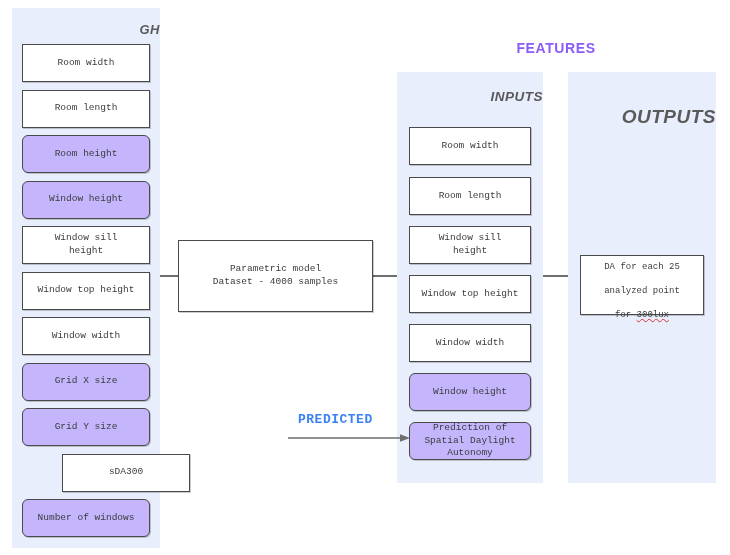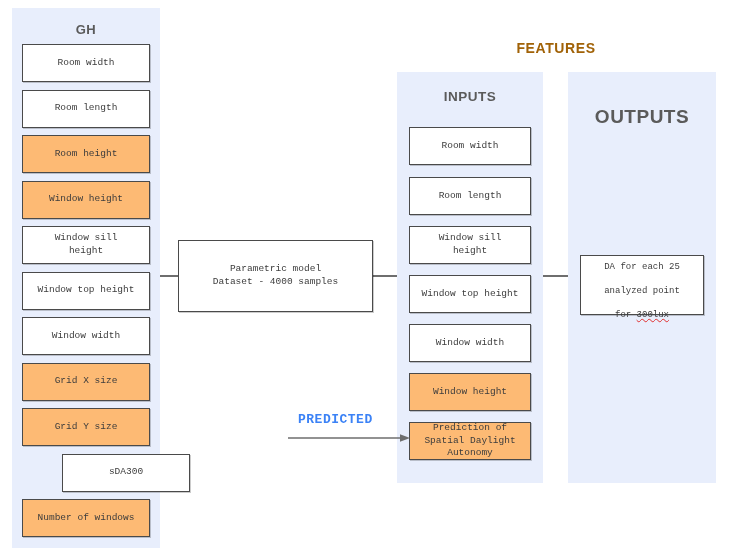--- a/index.html
+++ b/index.html
@@ -16,25 +16,26 @@
   }
 
   .panel {
     position: absolute;
     background: #e8eefc;
   }
 
   .panel-title {
     position: absolute;
     width: 100%;
-    text-align: center;
+    text-align: right;
     font-family: "Liberation Sans", sans-serif;
     font-weight: bold;
     color: #5a5a5a;
     letter-spacing: 0.5px;
+    font-style: italic;
   }
 
   
   #gh-panel {
     left: 12px;
     top: 8px;
     width: 148px;
     height: 540px;
   }
   #gh-title {
@@ -45,21 +46,21 @@
   
   #features-title {
     position: absolute;
     left: 492px;
     top: 40px;
     width: 128px;
     text-align: center;
     font-family: "Liberation Sans", sans-serif;
     font-weight: bold;
     font-size: 14px;
-    color: #a16207;
+    color: #8b5cf6;
     letter-spacing: 0.6px;
   }
 
   
   #inputs-panel {
     left: 397px;
     top: 72px;
     width: 146px;
     height: 411px;
   }
@@ -91,21 +92,22 @@
     color: #3c3c3c;
     display: flex;
     align-items: center;
     justify-content: center;
     text-align: center;
     line-height: 1.35;
     box-shadow: 1px 1px 0 rgba(0,0,0,0.20);
     white-space: pre-line;
   }
   .node.pink {
-    background: #fdba74;
+    background: #c4b5fd;
+    border-radius: 6px;
   }
 
   
   .gh-box {
     left: 22px;
     width: 128px;
     height: 38px;
   }
 
   

